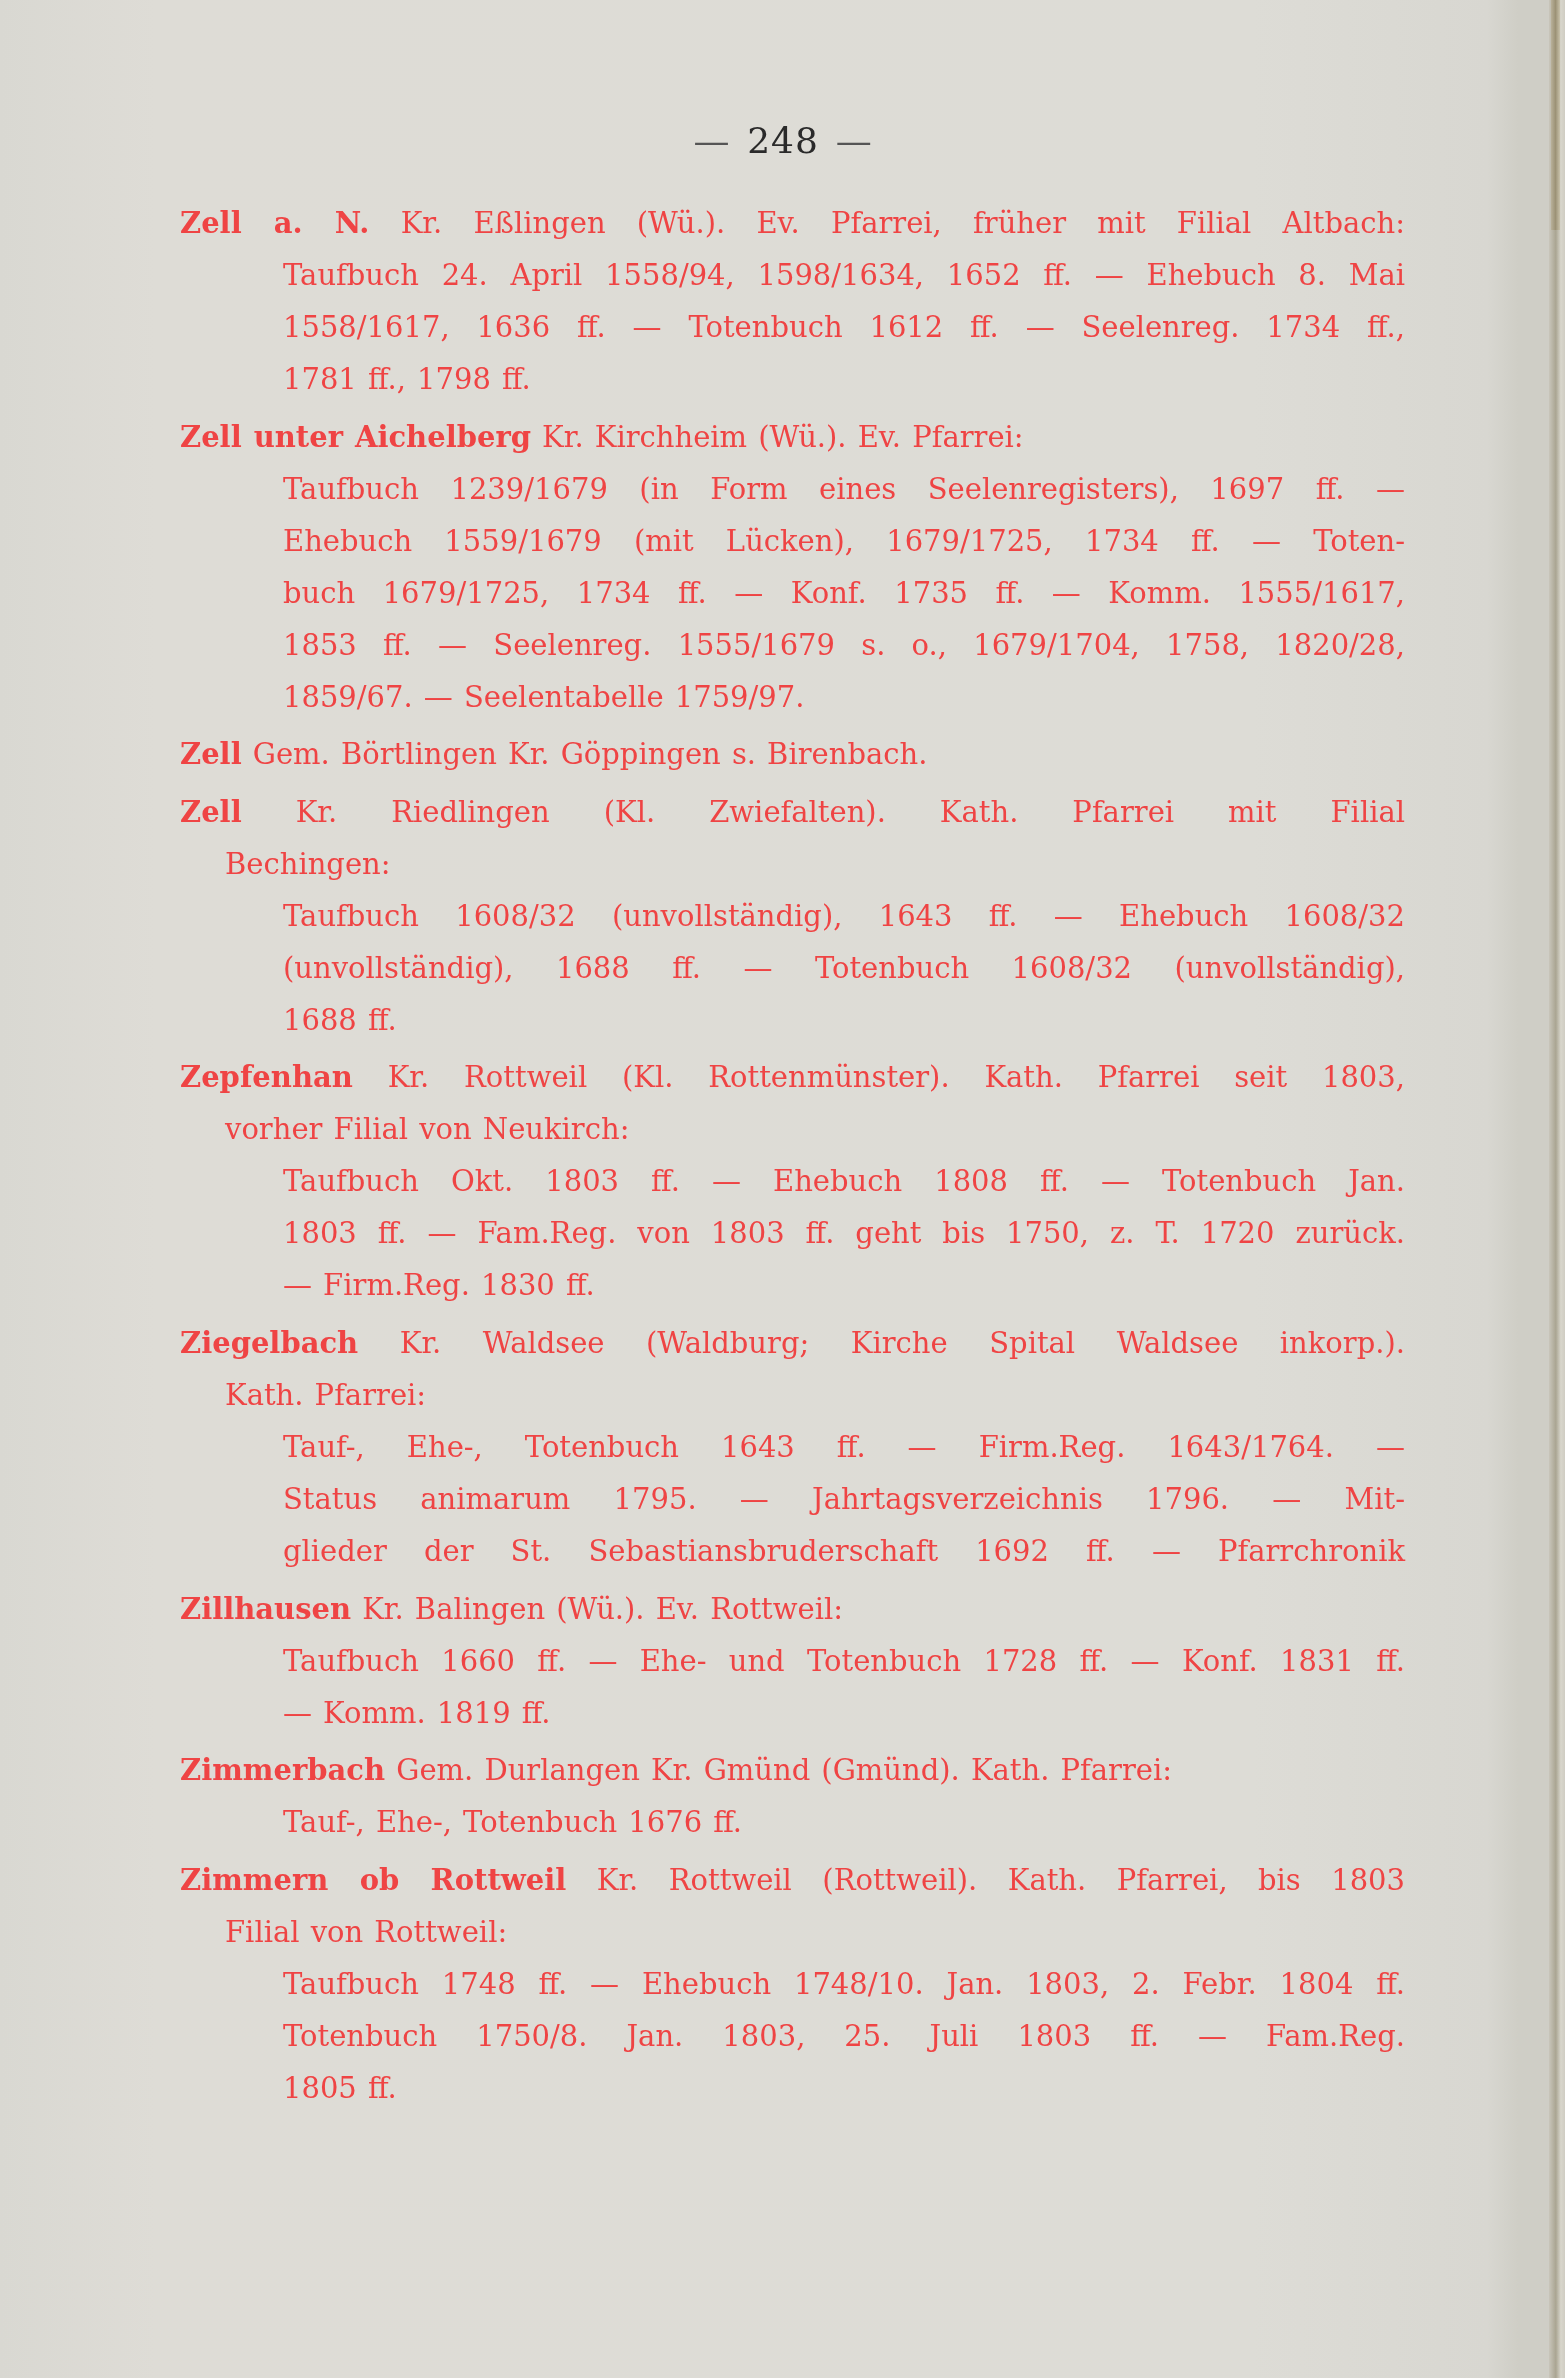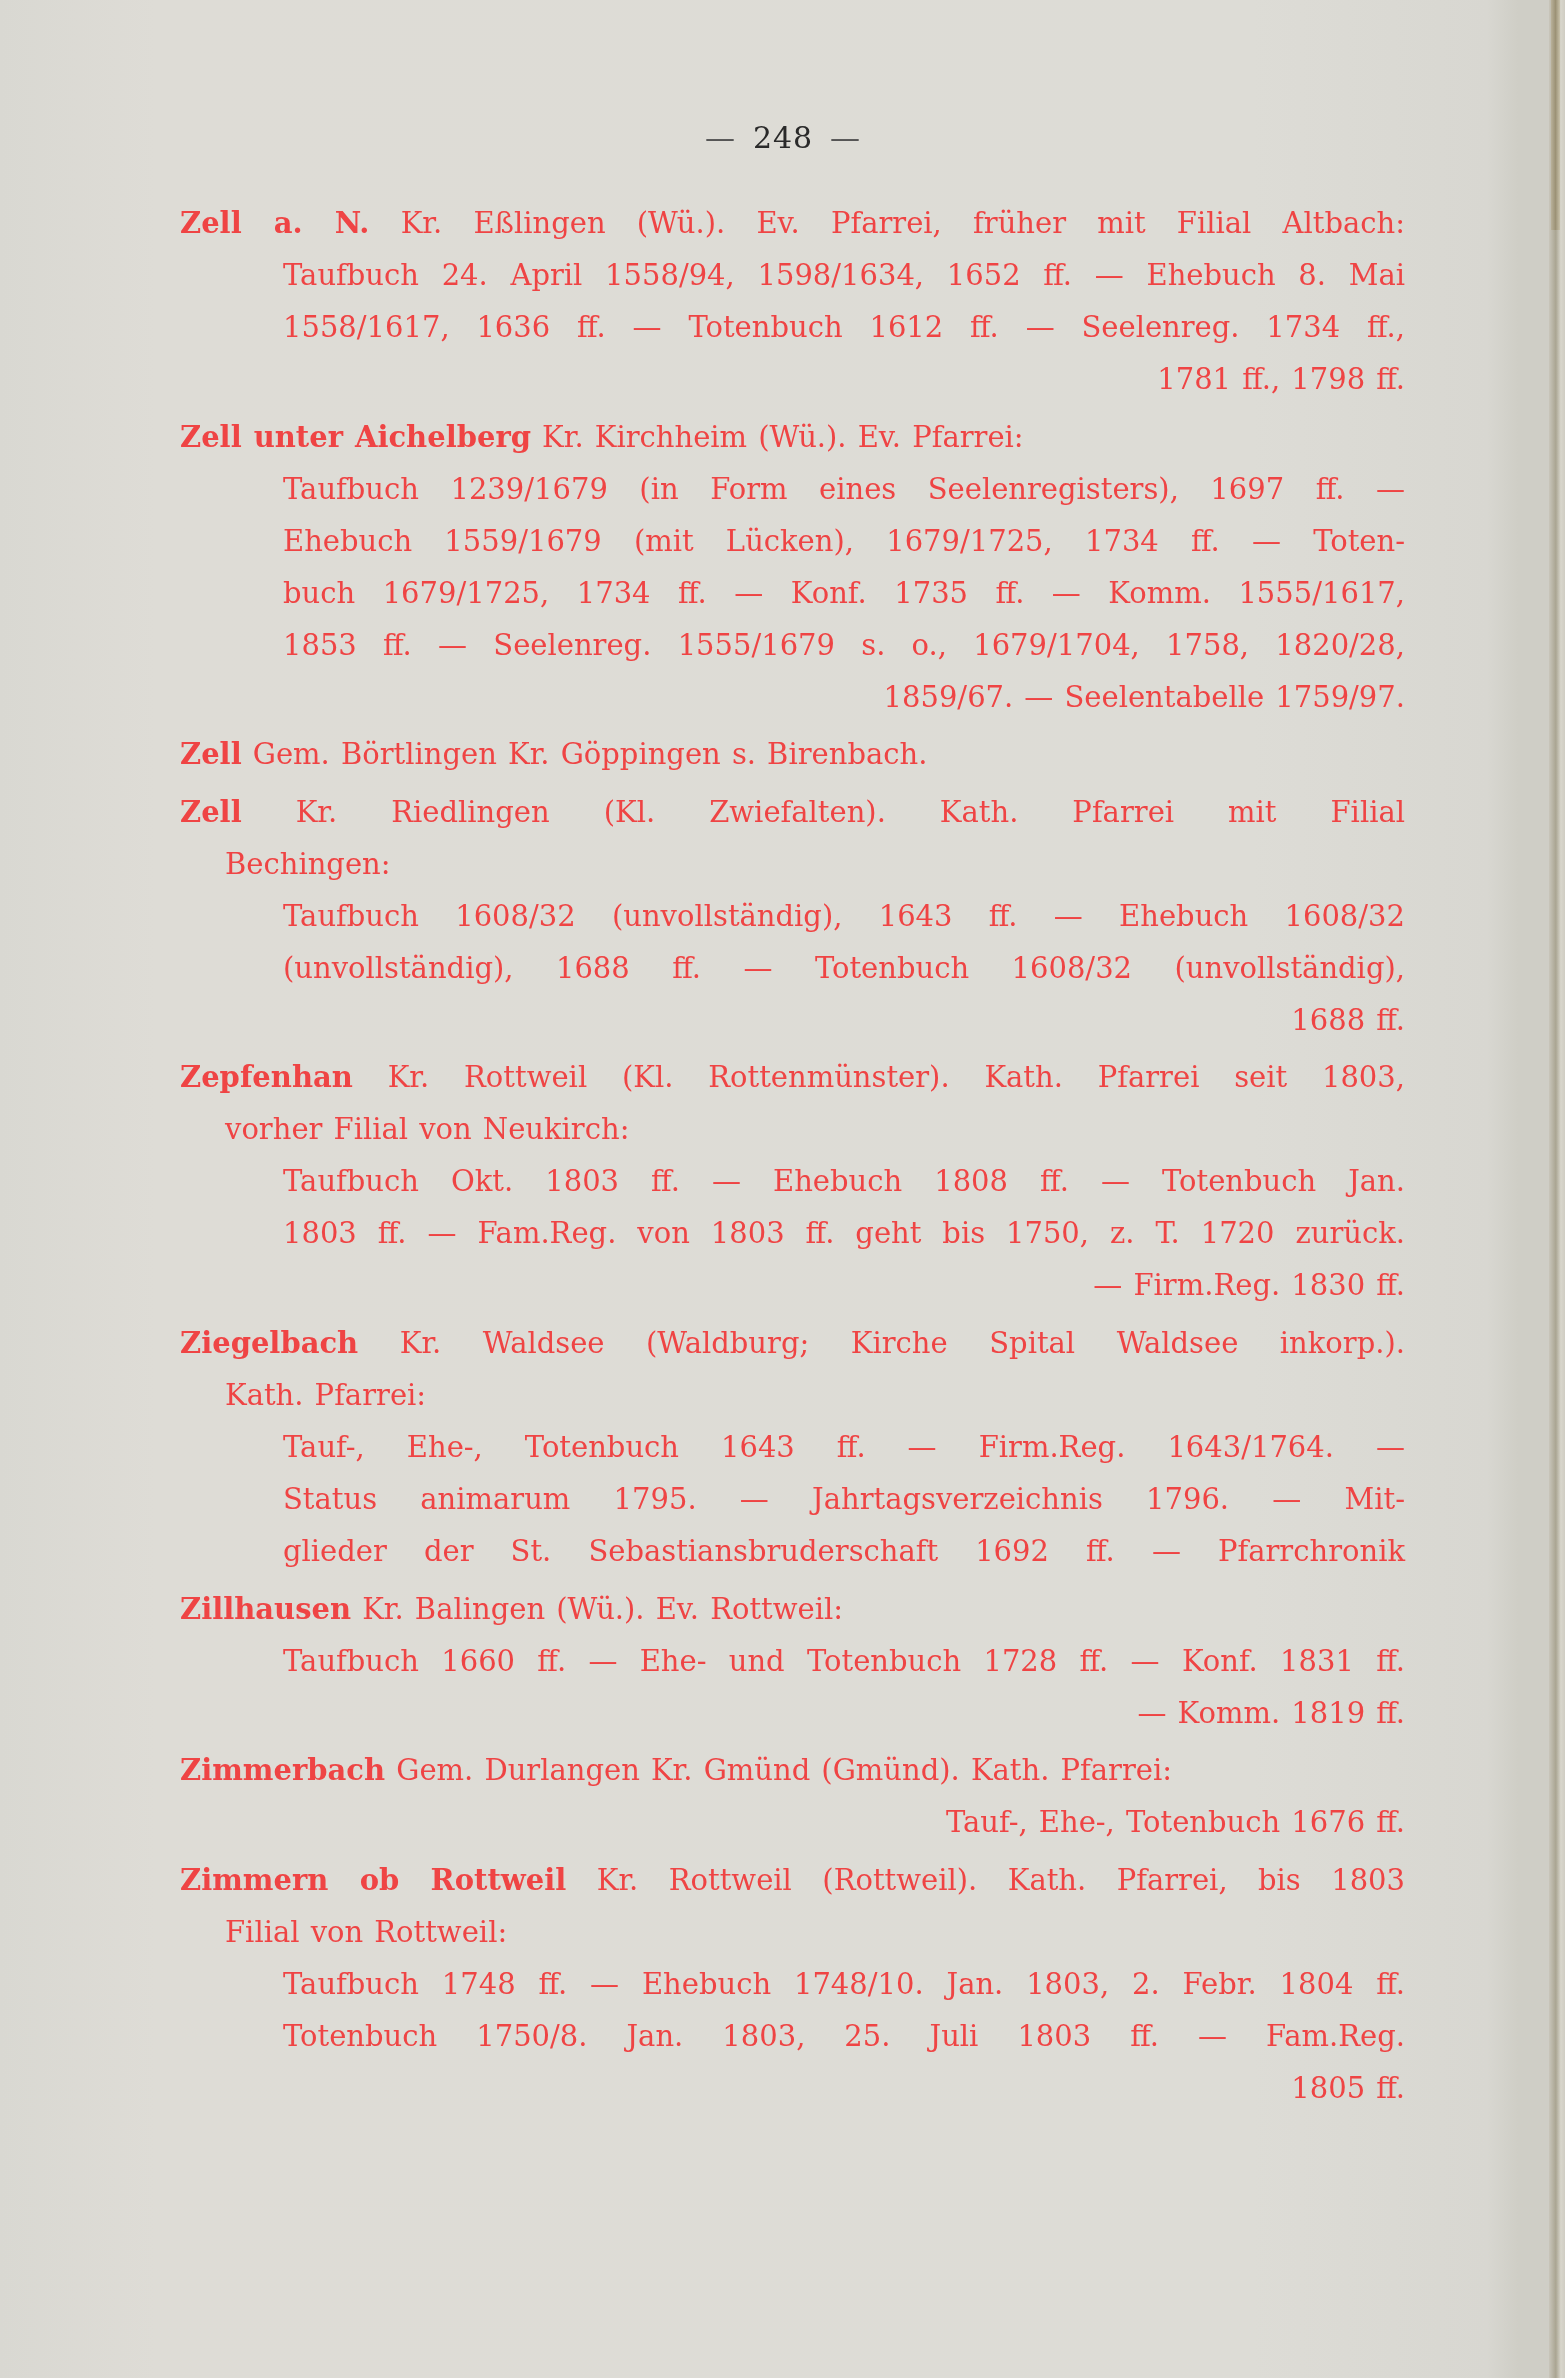--- a/index.html
+++ b/index.html
@@ -12,32 +12,32 @@
   .edge {
     position: absolute; top: 0; right: 0; width: 17px; height: 2379px;
     background: linear-gradient(90deg, #c9c6bb 0%, #aaa592 40%, #d8d6cc 70%, #cdcac0 100%);
   }
   .edge-top {
     position: absolute; top: 0; right: 5.6px; width: 9.4px; height: 230px;
     background: linear-gradient(90deg, #b9b19a, #9c9276, #c8c1aa);
   }
   .page-number {
     position: absolute; top: 120px; left: 0; width: 1566px; text-align: center;
-    font-size: 30px; letter-spacing: 0.9px; color: #2a2a2a;
+    font-size: 36px; letter-spacing: 0.9px; color: #2a2a2a;
   }
   .page-number .dash { color: #555; margin: 0 17px; font-weight: 300; }
   .content { position: absolute; top: 197px; left: 180px; width: 1225px; }
   .entry { margin-bottom: 5.6px; }
   .line {
     font-size: 29px; line-height: 52px; height: 52px; white-space: nowrap;
     word-spacing: 1.9px; color: #ef4444;
   }
   .line.head { padding-left: 0; }
   .line.cont { padding-left: 45px; }
-  .line.body { padding-left: 103px; text-align: right; }
+  .line.body { padding-left: 103px; }
   .line.just { text-align: justify; text-align-last: justify; }
   .kw { font-weight: bold; font-family: "DejaVu Serif", serif; }
 </style>
 </head>
 <body>
 
 <div class="edge"></div>
 <div class="edge-top"></div>
 
 <div class="page-number">

